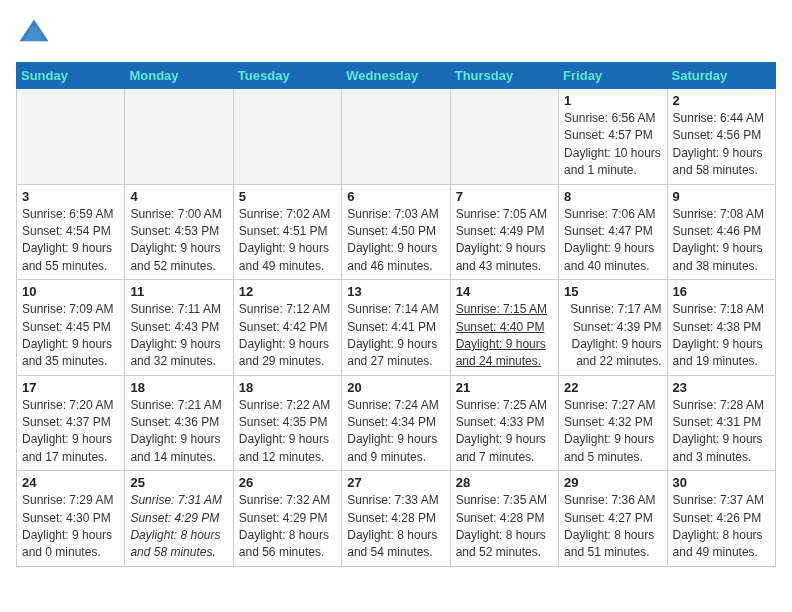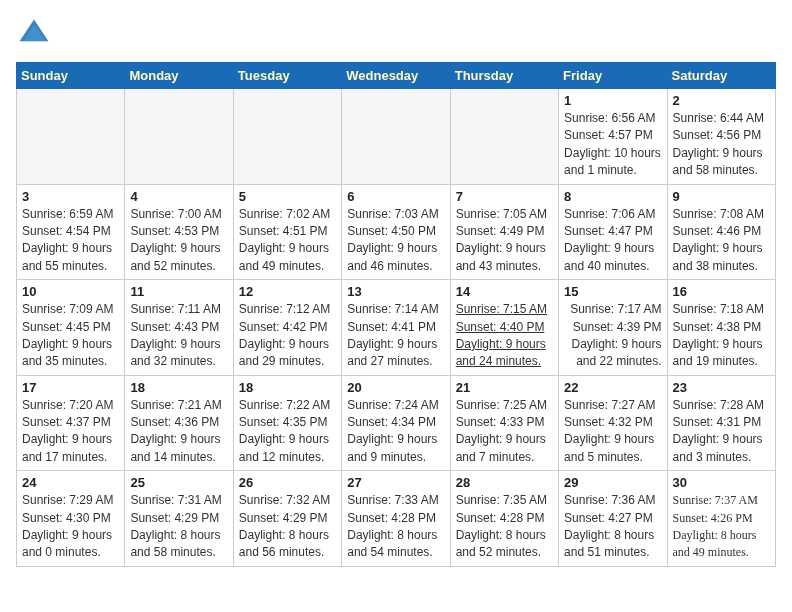--- a/index.html
+++ b/index.html
@@ -45,21 +45,21 @@
       font-size: 16px;
       color: #444;
     }
     .calendar {
       width: 100%;
       border-collapse: collapse;
       table-layout: fixed;
     }
     .calendar th {
       background: #1a6bb5;
-      color: #fef9c3;
+      color: #5eead4;
       padding: 5px 4px;
       font-size: 13px;
       font-weight: bold;
       text-align: left;
       border: 1px solid #1a6bb5;
     }
     .calendar td {
       border: 1px solid #ccc;
       vertical-align: top;
       padding: 4px 5px;
@@ -270,21 +270,21 @@
       </tr>
       <tr>
         <td>
           <span class="day-num">24</span>
           <div class="day-info" style="white-space: pre-line;">Sunrise: 7:29 AM
 Sunset: 4:30 PM
 Daylight: 9 hours and 0 minutes.</div>
         </td>
         <td>
           <span class="day-num">25</span>
-          <div class="day-info" style="white-space: pre-line;">Sunrise: 7:31 AM
+          <div class="day-info" style="white-space: pre-line; font-style: italic;">Sunrise: 7:31 AM
 Sunset: 4:29 PM
 Daylight: 8 hours and 58 minutes.</div>
         </td>
         <td>
           <span class="day-num">26</span>
           <div class="day-info" style="white-space: pre-line;">Sunrise: 7:32 AM
 Sunset: 4:29 PM
 Daylight: 8 hours and 56 minutes.</div>
         </td>
         <td>
@@ -300,19 +300,19 @@
 Daylight: 8 hours and 52 minutes.</div>
         </td>
         <td>
           <span class="day-num">29</span>
           <div class="day-info" style="white-space: pre-line;">Sunrise: 7:36 AM
 Sunset: 4:27 PM
 Daylight: 8 hours and 51 minutes.</div>
         </td>
         <td>
           <span class="day-num">30</span>
-          <div class="day-info" style="white-space: pre-line; font-family: Liberation Serif, serif;">Sunrise: 7:37 AM
+          <div class="day-info" style="white-space: pre-line;">Sunrise: 7:37 AM
 Sunset: 4:26 PM
 Daylight: 8 hours and 49 minutes.</div>
         </td>
       </tr>
     </tbody>
 </table>
 
 </body></html>

